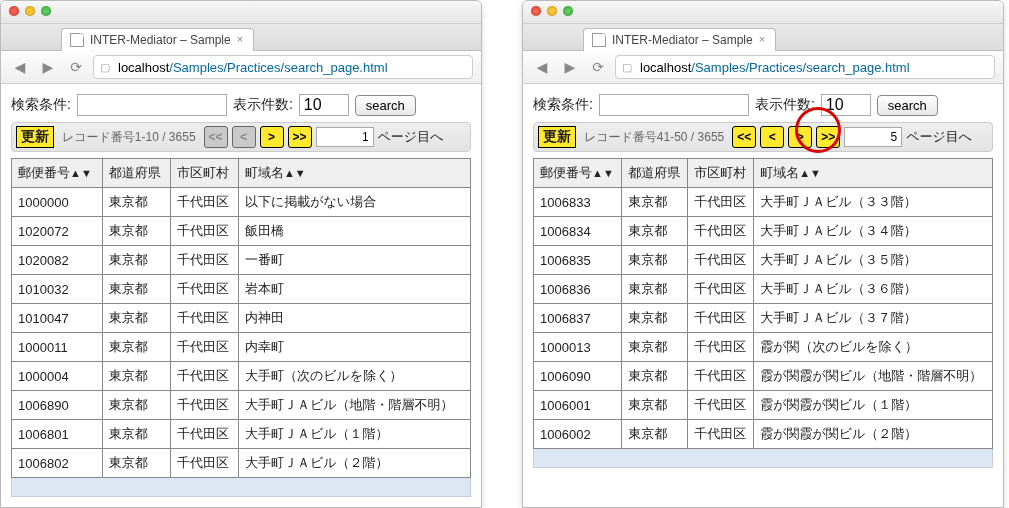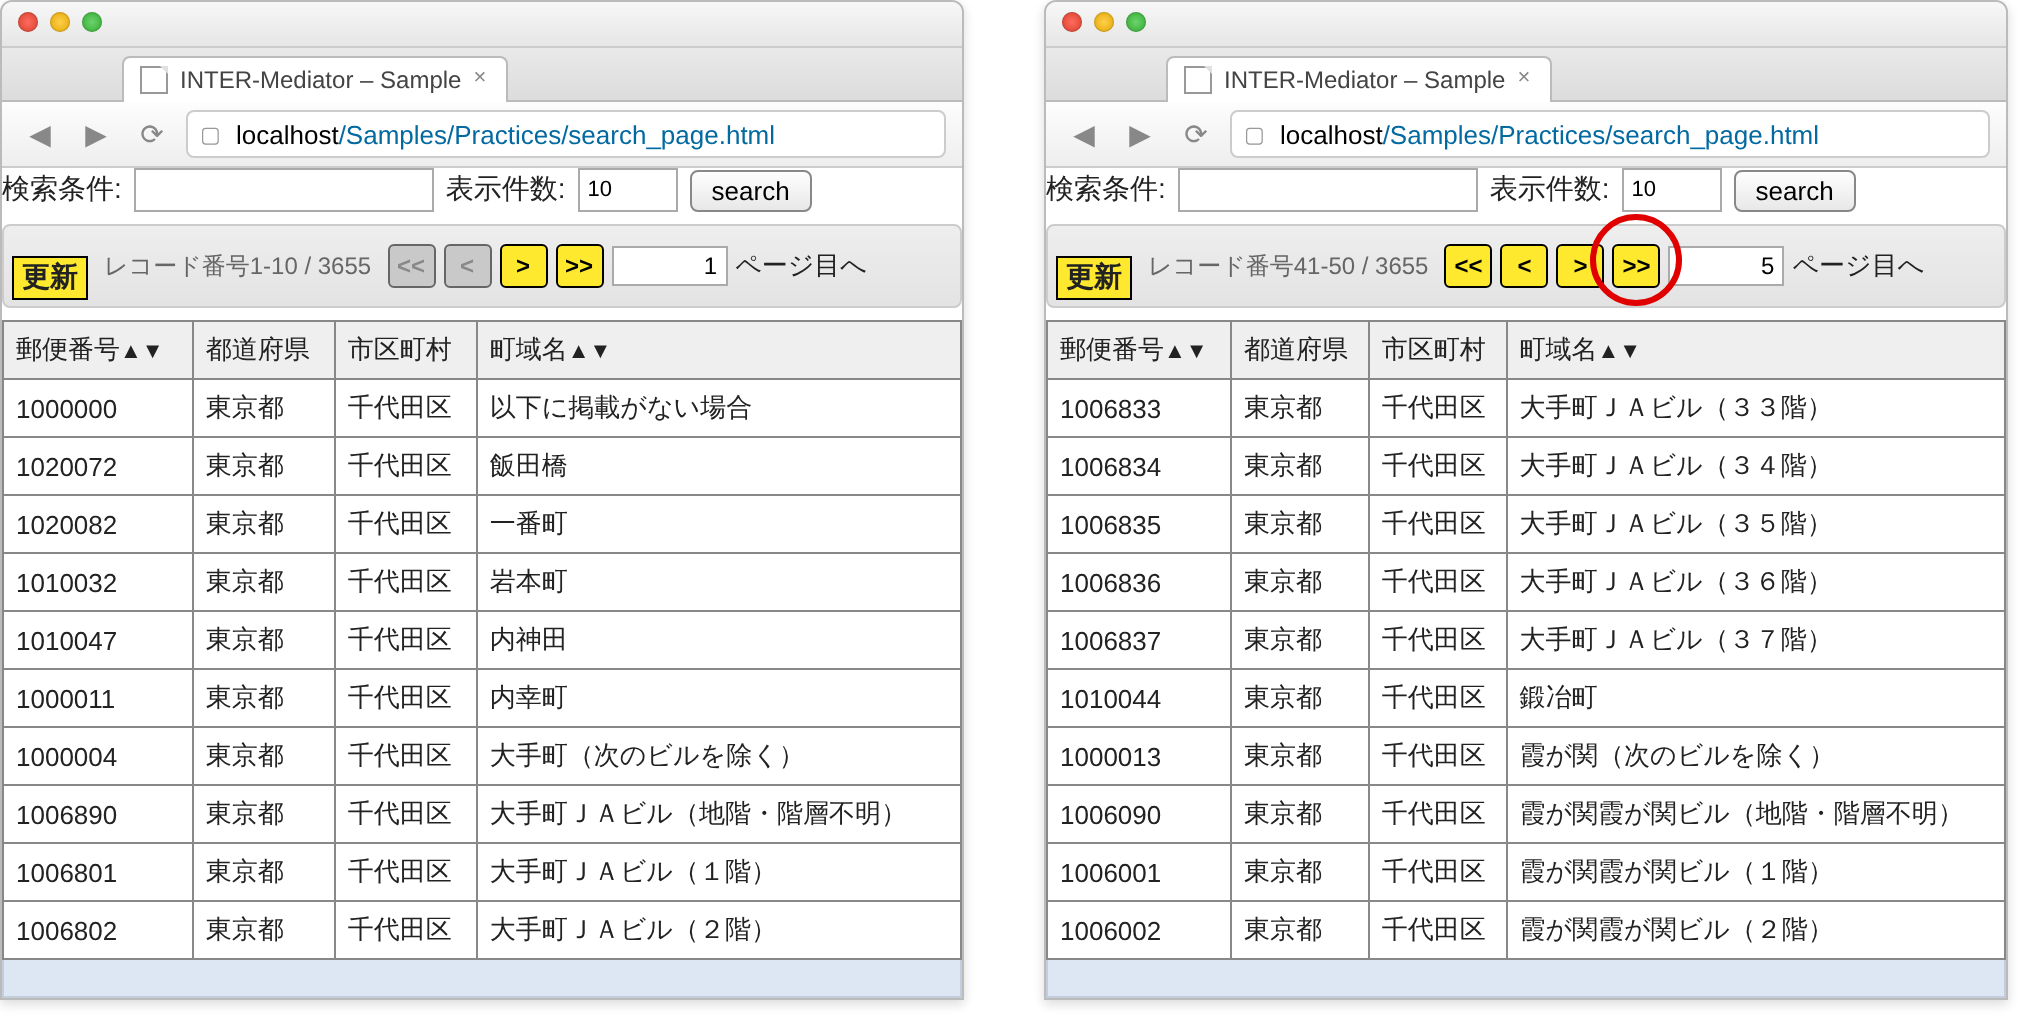--- a/index.html
+++ b/index.html
@@ -13,28 +13,28 @@
   .tabstrip { height:26px; background:linear-gradient(#e9e9e9,#dcdcdc); border-bottom:1px solid #bbb; display:flex; align-items:flex-end; padding-left:60px; }
   .tab { background:#fff; border:1px solid #bbb; border-bottom:none; border-radius:4px 4px 0 0; height:22px; padding:0 6px 0 8px; display:flex; align-items:center; gap:6px; font-size:12px; color:#444; position:relative; top:1px;}
   .docicon { width:12px; height:12px; border:1px solid #999; background:#fff; position:relative; }
   .docicon:before{content:""; position:absolute; right:-1px; top:-1px; border-top:4px solid #e0e0e0; border-left:4px solid transparent;}
   .tabclose { width:10px; height:10px; font-size:11px; color:#888; line-height:9px; }
   .addrbar { height:32px; display:flex; align-items:center; gap:6px; padding:0 8px; border-bottom:1px solid #ccc; background:linear-gradient(#fdfdfd,#eee);}
   .nav { width:22px; height:22px; display:flex; align-items:center; justify-content:center; color:#888; font-size:14px;}
   .addrfield { flex:1; height:22px; border:1px solid #ccc; border-radius:4px; display:flex; align-items:center; padding:0 6px; background:#fff; font-size:13px; color:#333;}
   .addrfield .lock{ width:12px; height:12px; margin-right:6px; color:#999; font-size:11px; }
   .addrhost{color:#000000;} .addrpath{color:#0369a1;}
-  .page { }
+  .page { padding:10px; }
   .searchrow { display:flex; align-items:center; gap:6px; margin-bottom:6px;}
   .lbl { font-size:14px; }
-  .txt { border:1px solid #aaa; height:20px; padding:0 4px; background:#fff; font-size:11px; }
+  .txt { border:1px solid #aaa; height:20px; padding:0 4px; background:#fff; font-size:16px; }
   .txt.small{width:40px;} .txt.med{width:140px;}
   .btn { border:1px solid #888; border-radius:4px; background:linear-gradient(#fefefe,#e8e8e8); padding:2px 10px; font-size:13px;}
   .navrow { display:flex; align-items:center; gap:4px; background:linear-gradient(#eee,#e3e3e3); border:1px solid #ccc; padding:3px 4px; margin-bottom:6px; border-radius:4px;}
-  .upd { background:#ffe92e; border:1px solid #000; padding:1px 4px; font-weight:bold; font-size:14px;margin-top:12px;}
+  .upd { background:#ffe92e; border:1px solid #000; padding:1px 4px; font-weight:bold; font-size:14px;}
   .recinfo{ font-size:12px; color:#666; margin:0 4px;}
   .pagerbtn{ width:22px; height:20px; display:inline-flex; align-items:center; justify-content:center; border:1px solid #666; border-radius:3px; font-weight:bold; font-size:12px; }
   .pagerbtn.dis{ background:#c9c9c9; color:#888; }
   .pagerbtn.yel{ background:#ffe92e; color:#000; border-color:#000;}
   .pageinput{ width:48px; height:18px; border:1px solid #aaa; text-align:right; padding:0 4px; background:#fff; font-size:12px;}
   .pagesuffix{ font-size:13px; }
   table.data{ border-collapse:collapse; width:100%; }
   table.data th, table.data td{ border:1px solid #888; padding:5px 6px; font-size:13px; text-align:left; white-space:nowrap;}
   table.data th{ background:#efefef; font-weight:normal;margin-left:44px;}
   .sorters{ font-size:11px; }
@@ -240,26 +240,20 @@
               <td>千代田区</td>
               <td>大手町ＪＡビル（３６階）</td>
             </tr>
             <tr>
               <td>1006837</td>
               <td>東京都</td>
               <td>千代田区</td>
               <td>大手町ＪＡビル（３７階）</td>
             </tr>
             <tr>
-              <td>1010044</td>
-              <td>東京都</td>
-              <td>千代田区</td>
-              <td>鍛冶町</td>
-            </tr>
-            <tr>
               <td>1000013</td>
               <td>東京都</td>
               <td>千代田区</td>
               <td>霞が関（次のビルを除く）</td>
             </tr>
             <tr>
               <td>1006090</td>
               <td>東京都</td>
               <td>千代田区</td>
               <td>霞が関霞が関ビル（地階・階層不明）</td>

